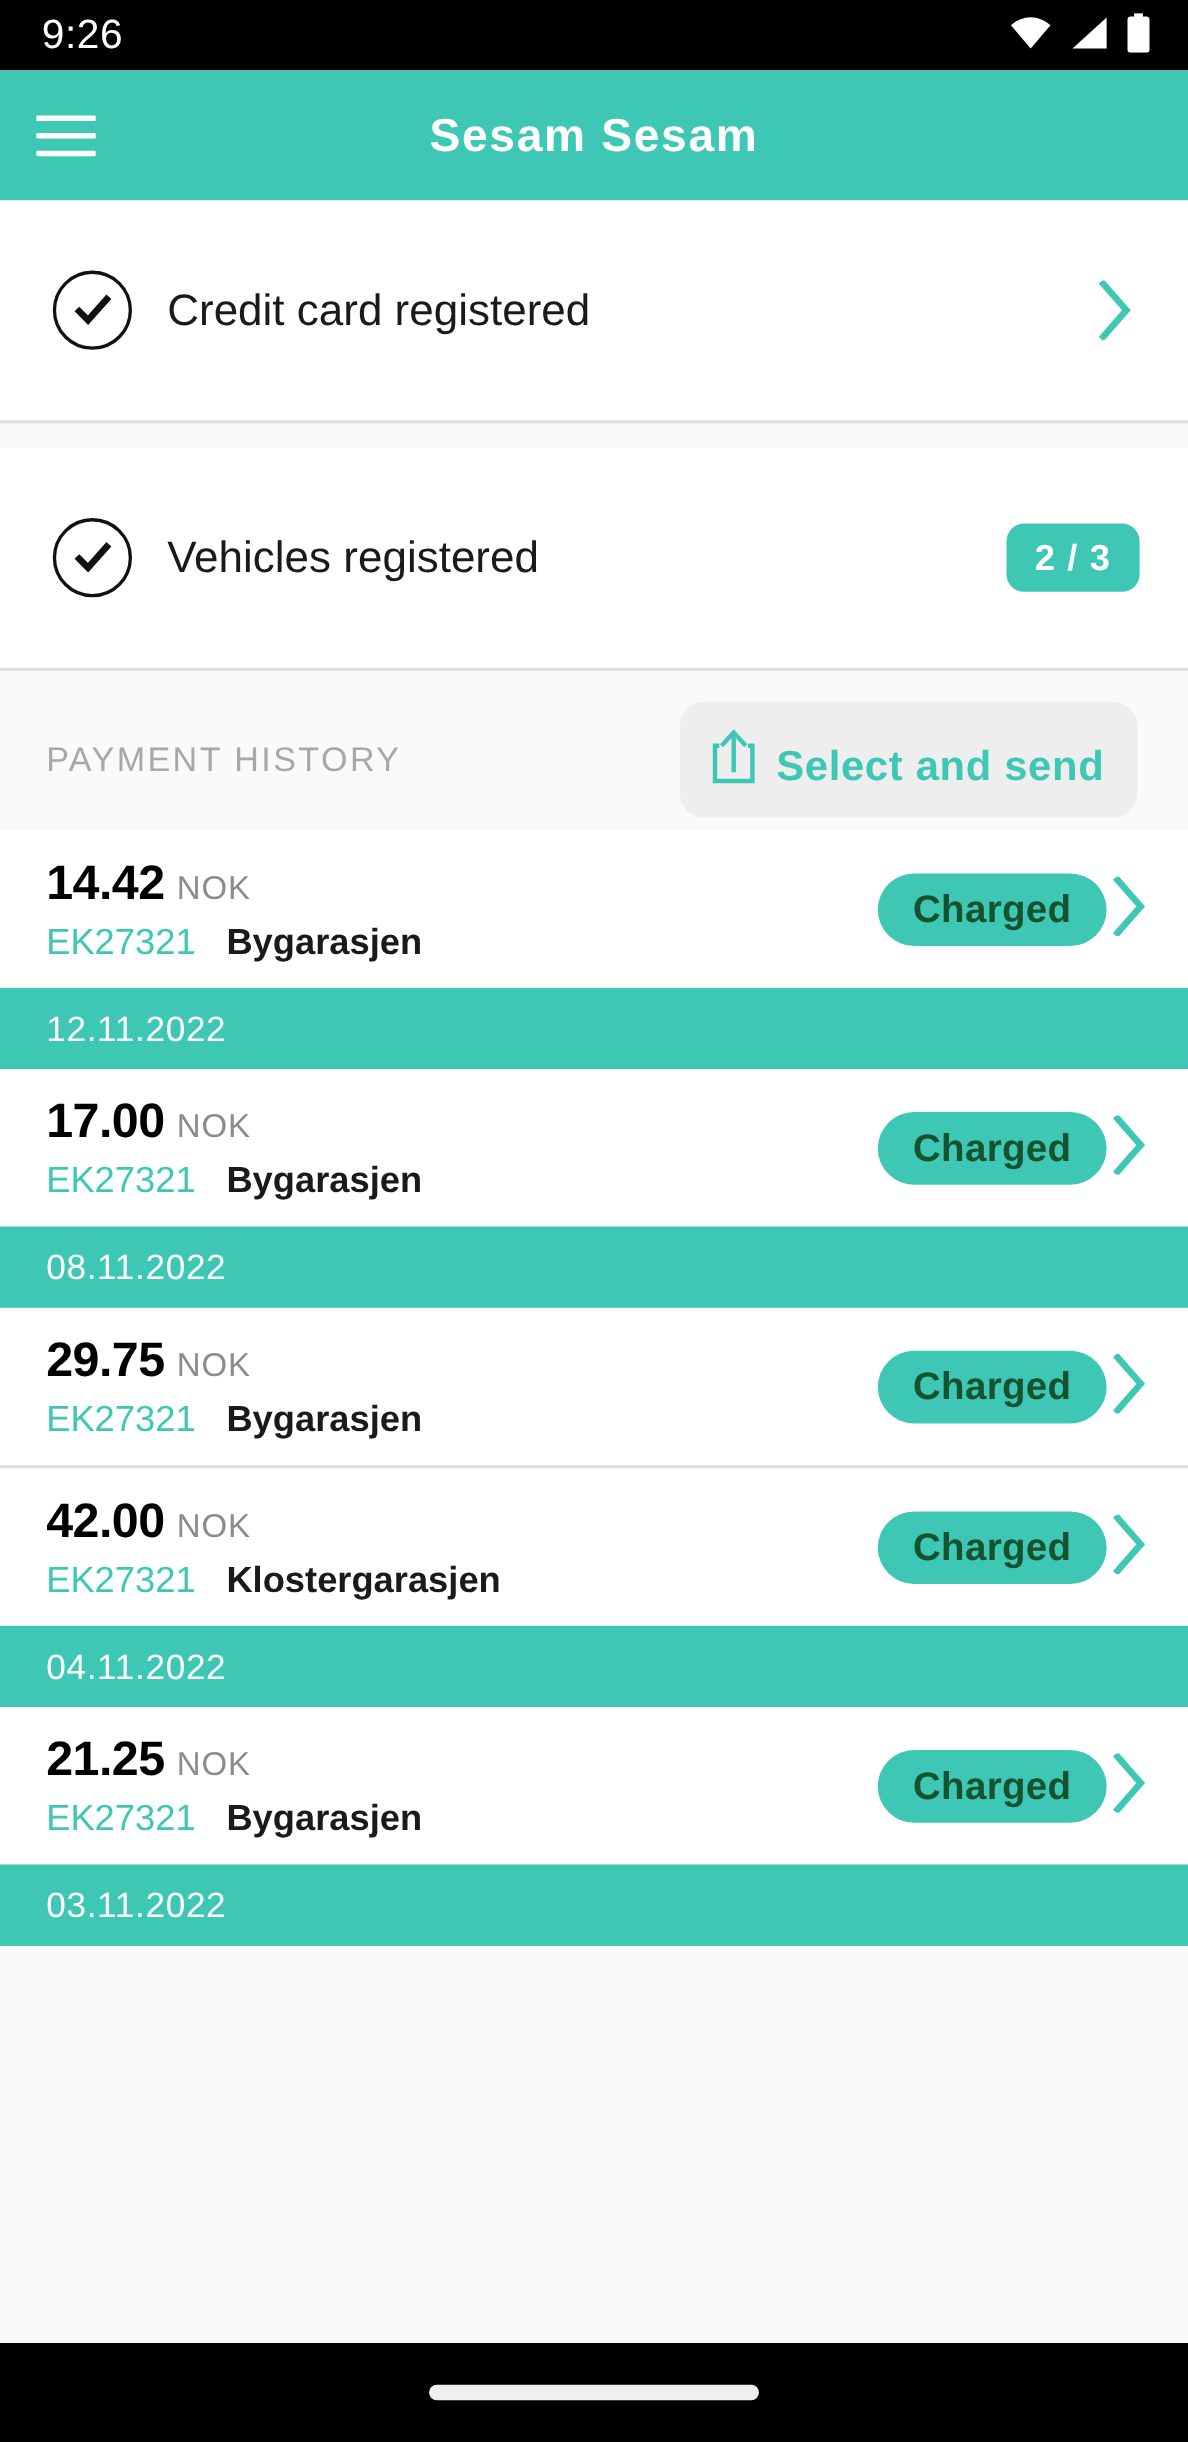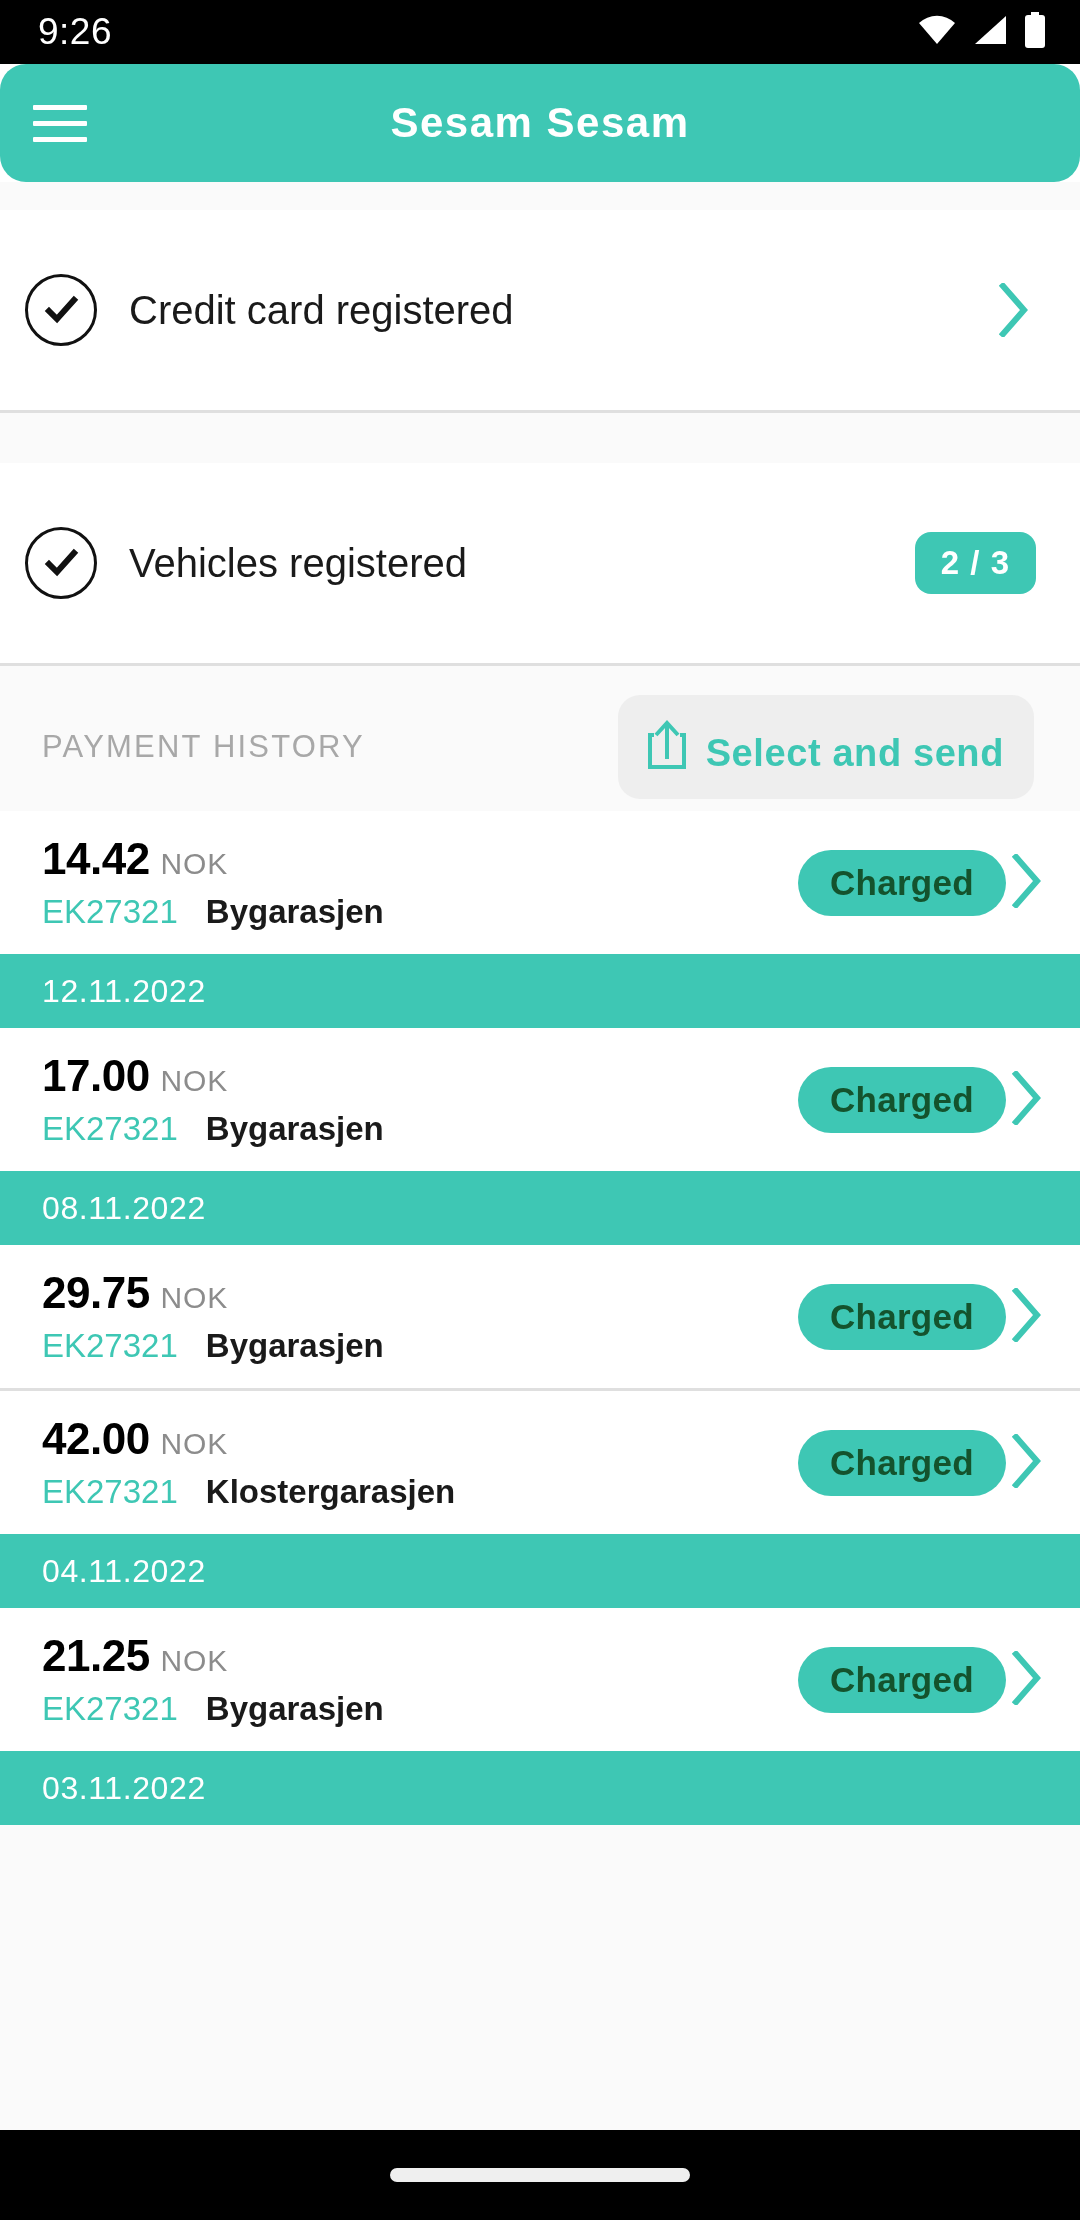--- a/index.html
+++ b/index.html
@@ -44,21 +44,20 @@
   }
 
   
   .appbar {
     flex:0 0 118px;
     background:#3ec7b4;
     display:flex;
     align-items:center;
     position:relative;
     padding-left:33px;
-    border-radius:26px;
   }
   .hamburger {
     width:54px;
     display:flex;
     flex-direction:column;
     gap:11px;
     cursor:pointer;
   }
   .hamburger span {
     display:block;
@@ -86,23 +85,22 @@
     display:flex;
     flex-direction:column;
   }
 
   
   .status-card {
     background:#ffffff;
     height:200px;
     display:flex;
     align-items:center;
-    padding:0 38px 0 25px;
+    padding:0 38px 0 48px;
     cursor:pointer;
-    margin-top:28px;
   }
   .check-circle {
     flex:0 0 72px;
     width:72px; height:72px;
     border-radius:50%;
     border:3px solid #111111;
     display:flex;
     align-items:center;
     justify-content:center;
     margin-right:32px;

